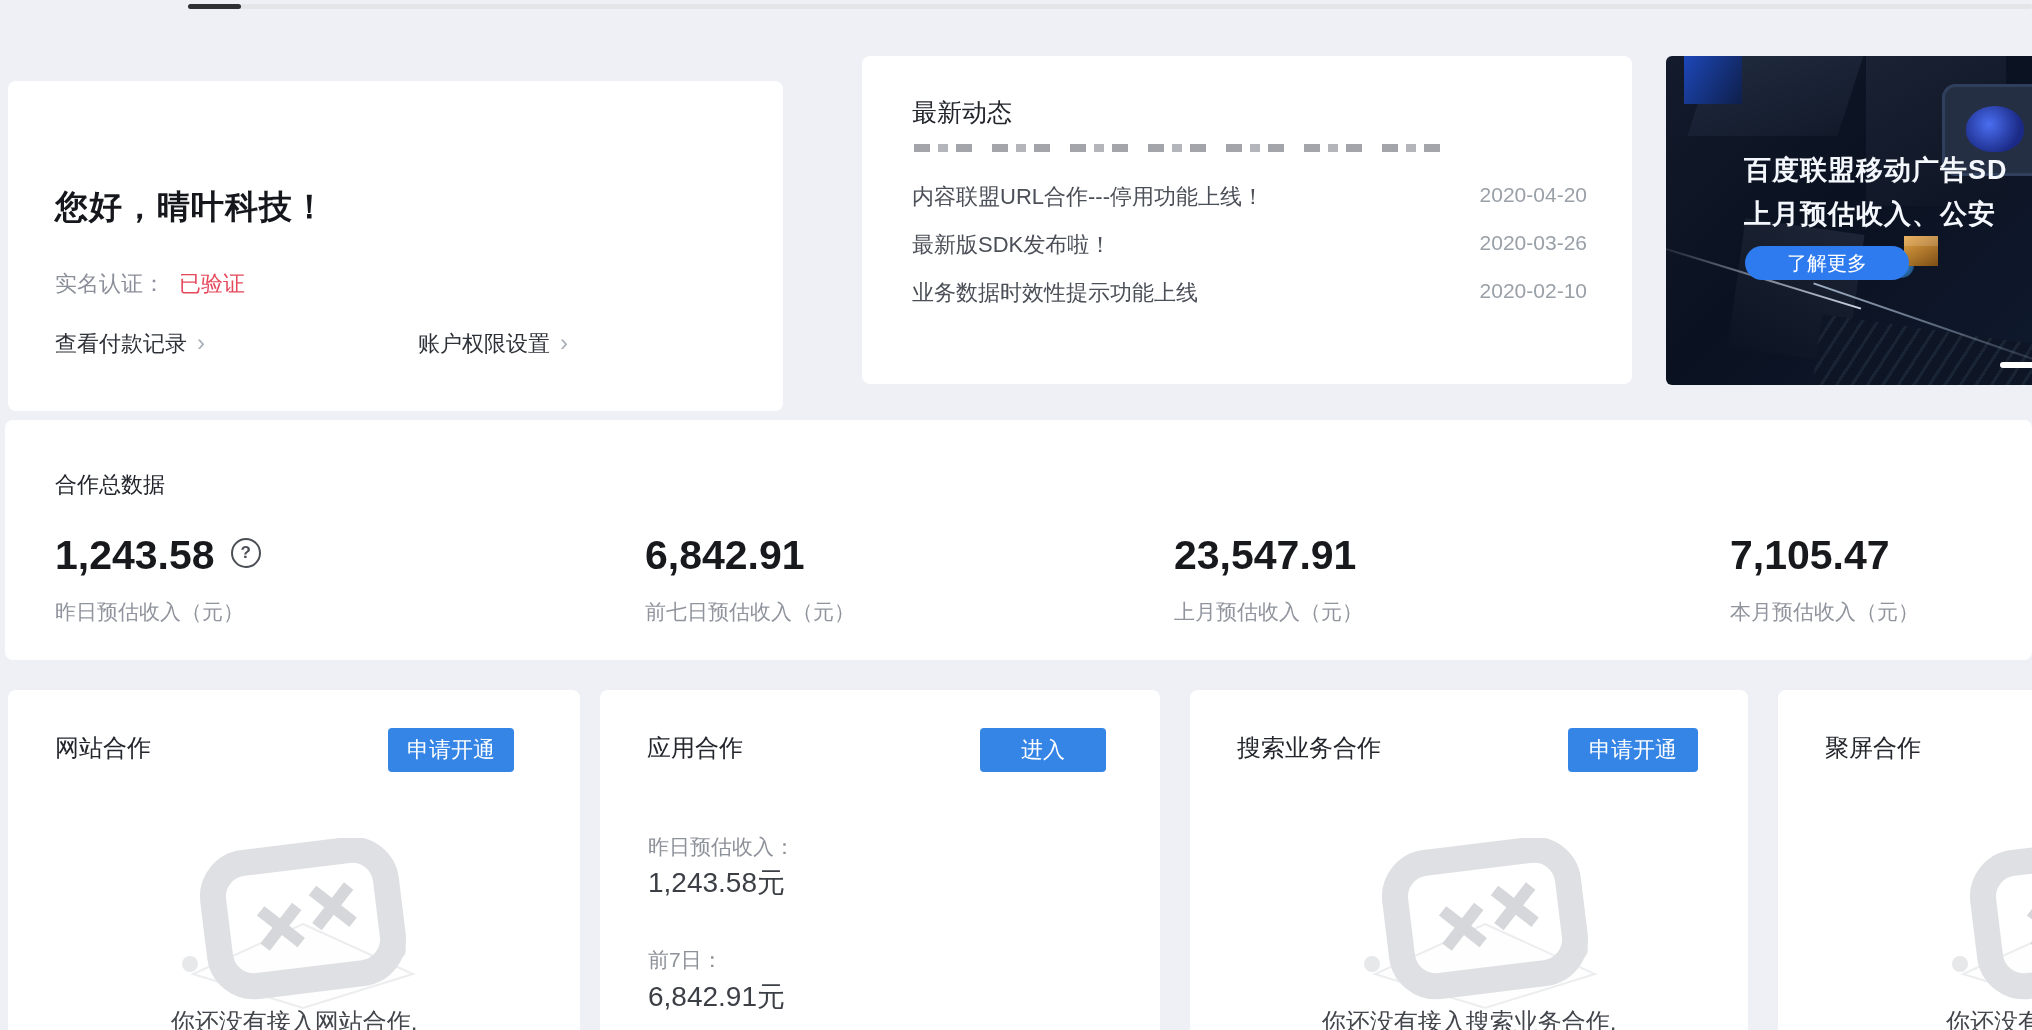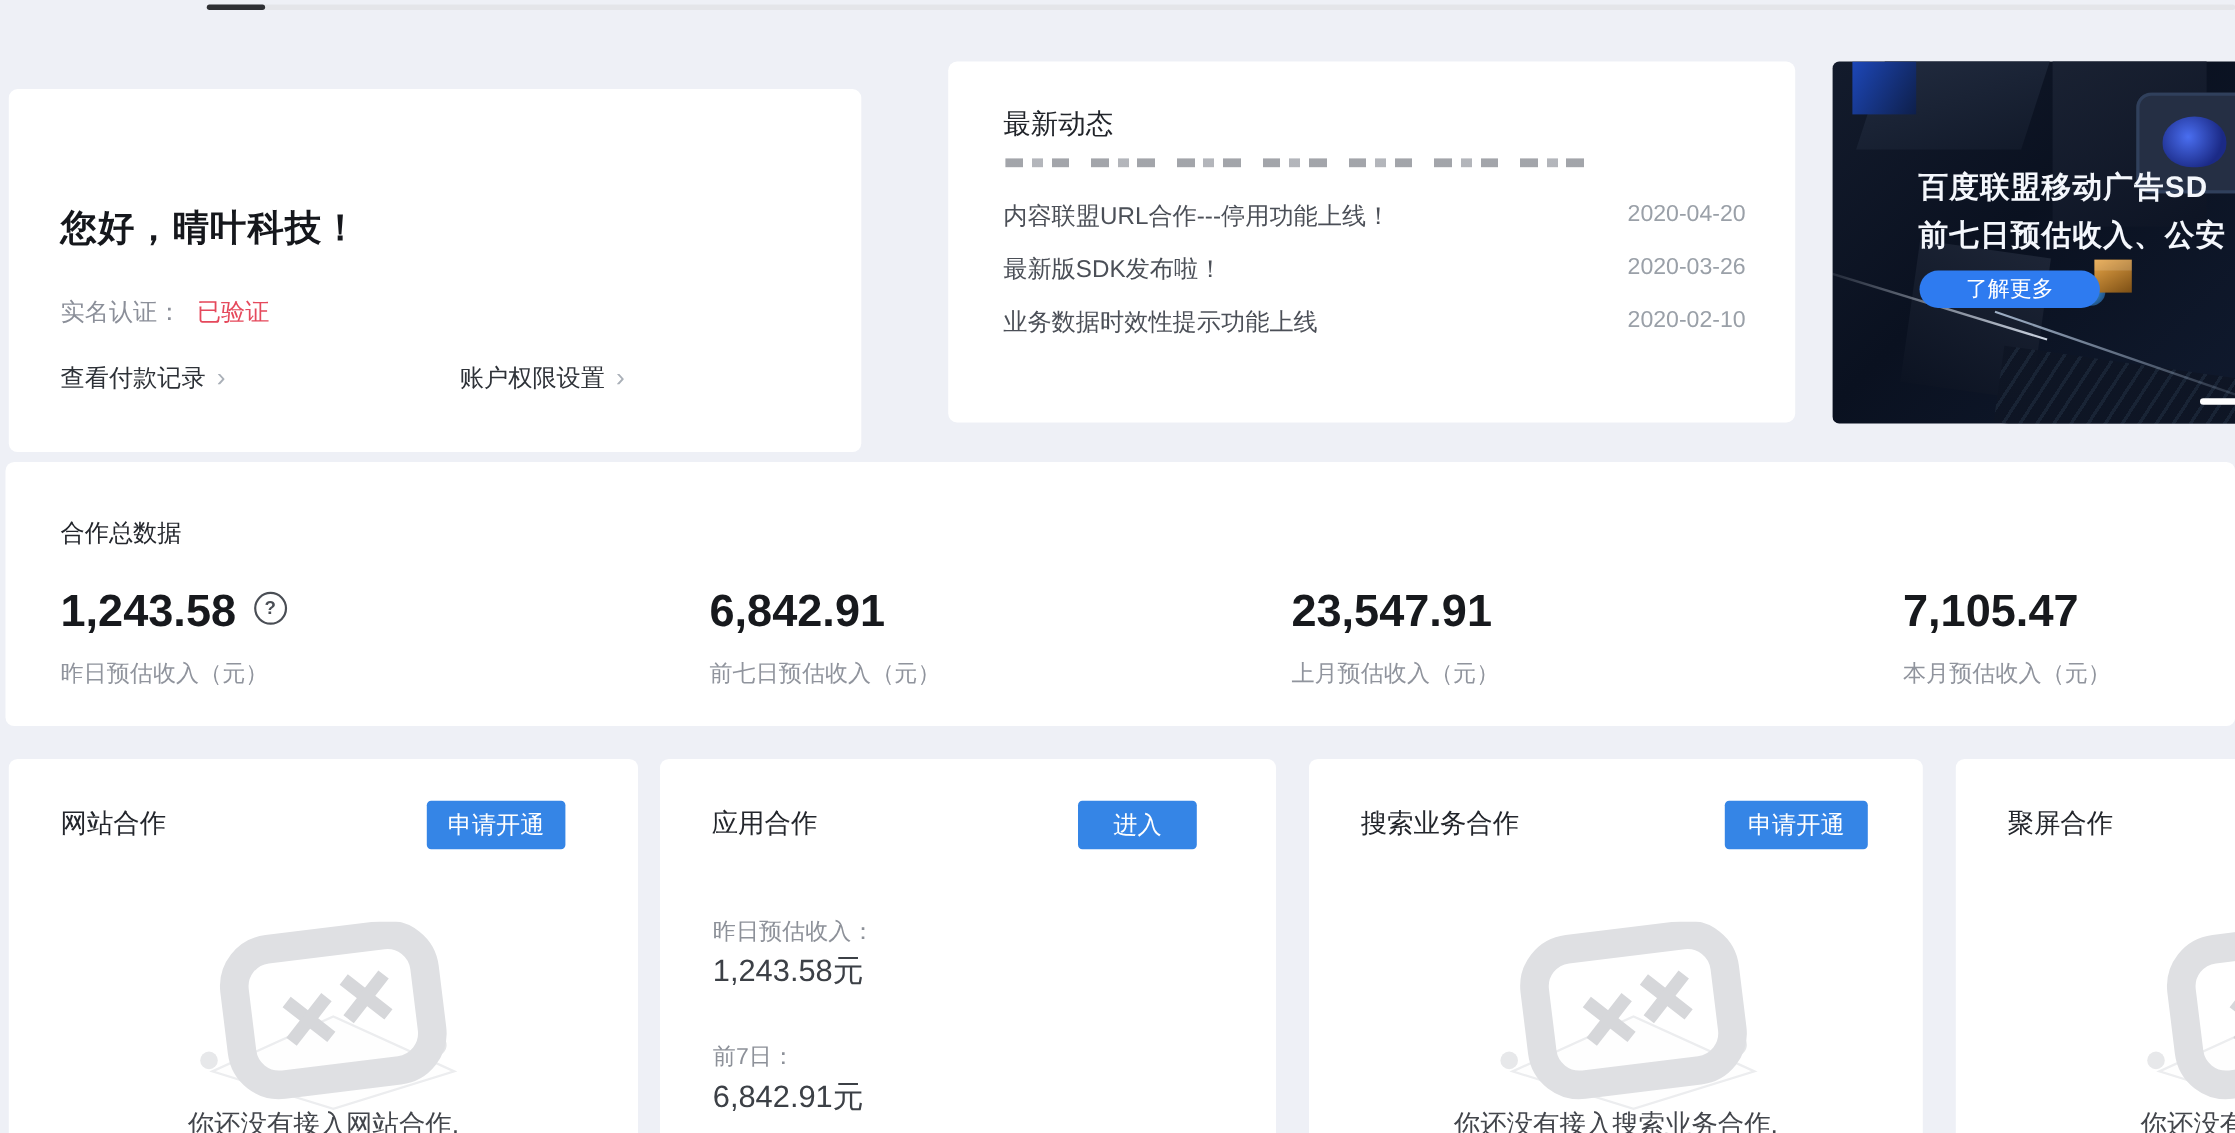--- a/index.html
+++ b/index.html
@@ -70,21 +70,21 @@
   
   .coop-card{top:690px;height:380px;}
   .coop1{left:8px;width:572px;}
   .coop2{left:600px;width:560px;}
   .coop3{left:1190px;width:558px;}
   .coop4{left:1778px;width:560px;}
   .coop-title{position:absolute;left:47px;top:42px;font-size:24px;color:#23262c;font-family:Liberation Mono, monospace;}
   .coop-btn{position:absolute;top:38px;height:44px;border-radius:4px;background:#3585e6;color:#ffffff;
     font-size:22px;text-align:center;line-height:44px;cursor:pointer;}
   .btn1{left:380px;width:126px;}
-  .btn2{left:380px;width:108px;}
+  .btn2{left:380px;width:126px;}
   .btn3{left:378px;width:130px;}
   .empty-ico{position:absolute;left:170px;top:148px;width:250px;height:172px;}
   .empty-text{position:absolute;left:0;right:0;top:316px;text-align:center;font-size:24px;color:#42454b;white-space:nowrap;}
   .empty-text-cut{position:absolute;left:168px;top:316px;font-size:24px;color:#42454b;white-space:nowrap;}
   .app-label{position:absolute;left:48px;font-size:21px;color:#8d9199;}
   .app-value{position:absolute;left:48px;font-size:28px;color:#3c4046;}
   .al1{top:143px;} .av1{top:174px;} .al2{top:256px;} .av2{top:288px;}
 </style>
 </head>
 <body>
@@ -130,21 +130,21 @@
   <div class="b-camera">
     <div class="b-lens"></div>
   </div>
   <div class="b-cube-dark"></div>
   <div class="b-stripes"></div>
   <div class="b-line1d"></div>
   <div class="b-line2d"></div>
   <div class="b-glow"></div>
   <div class="b-cube-orange"></div>
   <div class="b-text1">百度联盟移动广告SD</div>
-  <div class="b-text2">前七日预估收入、公安</div>
+  <div class="b-text2">上月预估收入、公安</div>
   <div class="b-cta">了解更多</div>
   <div class="b-dash"></div>
 </div>
 
 <div class="card stats-band">
   <div class="stats-title">合作总数据</div>
 
   <div class="stat-col col0">
     <span class="stat-value">1,243.58</span><span class="help-badge">?</span>
     <div class="stat-label">昨日预估收入（元）</div>

